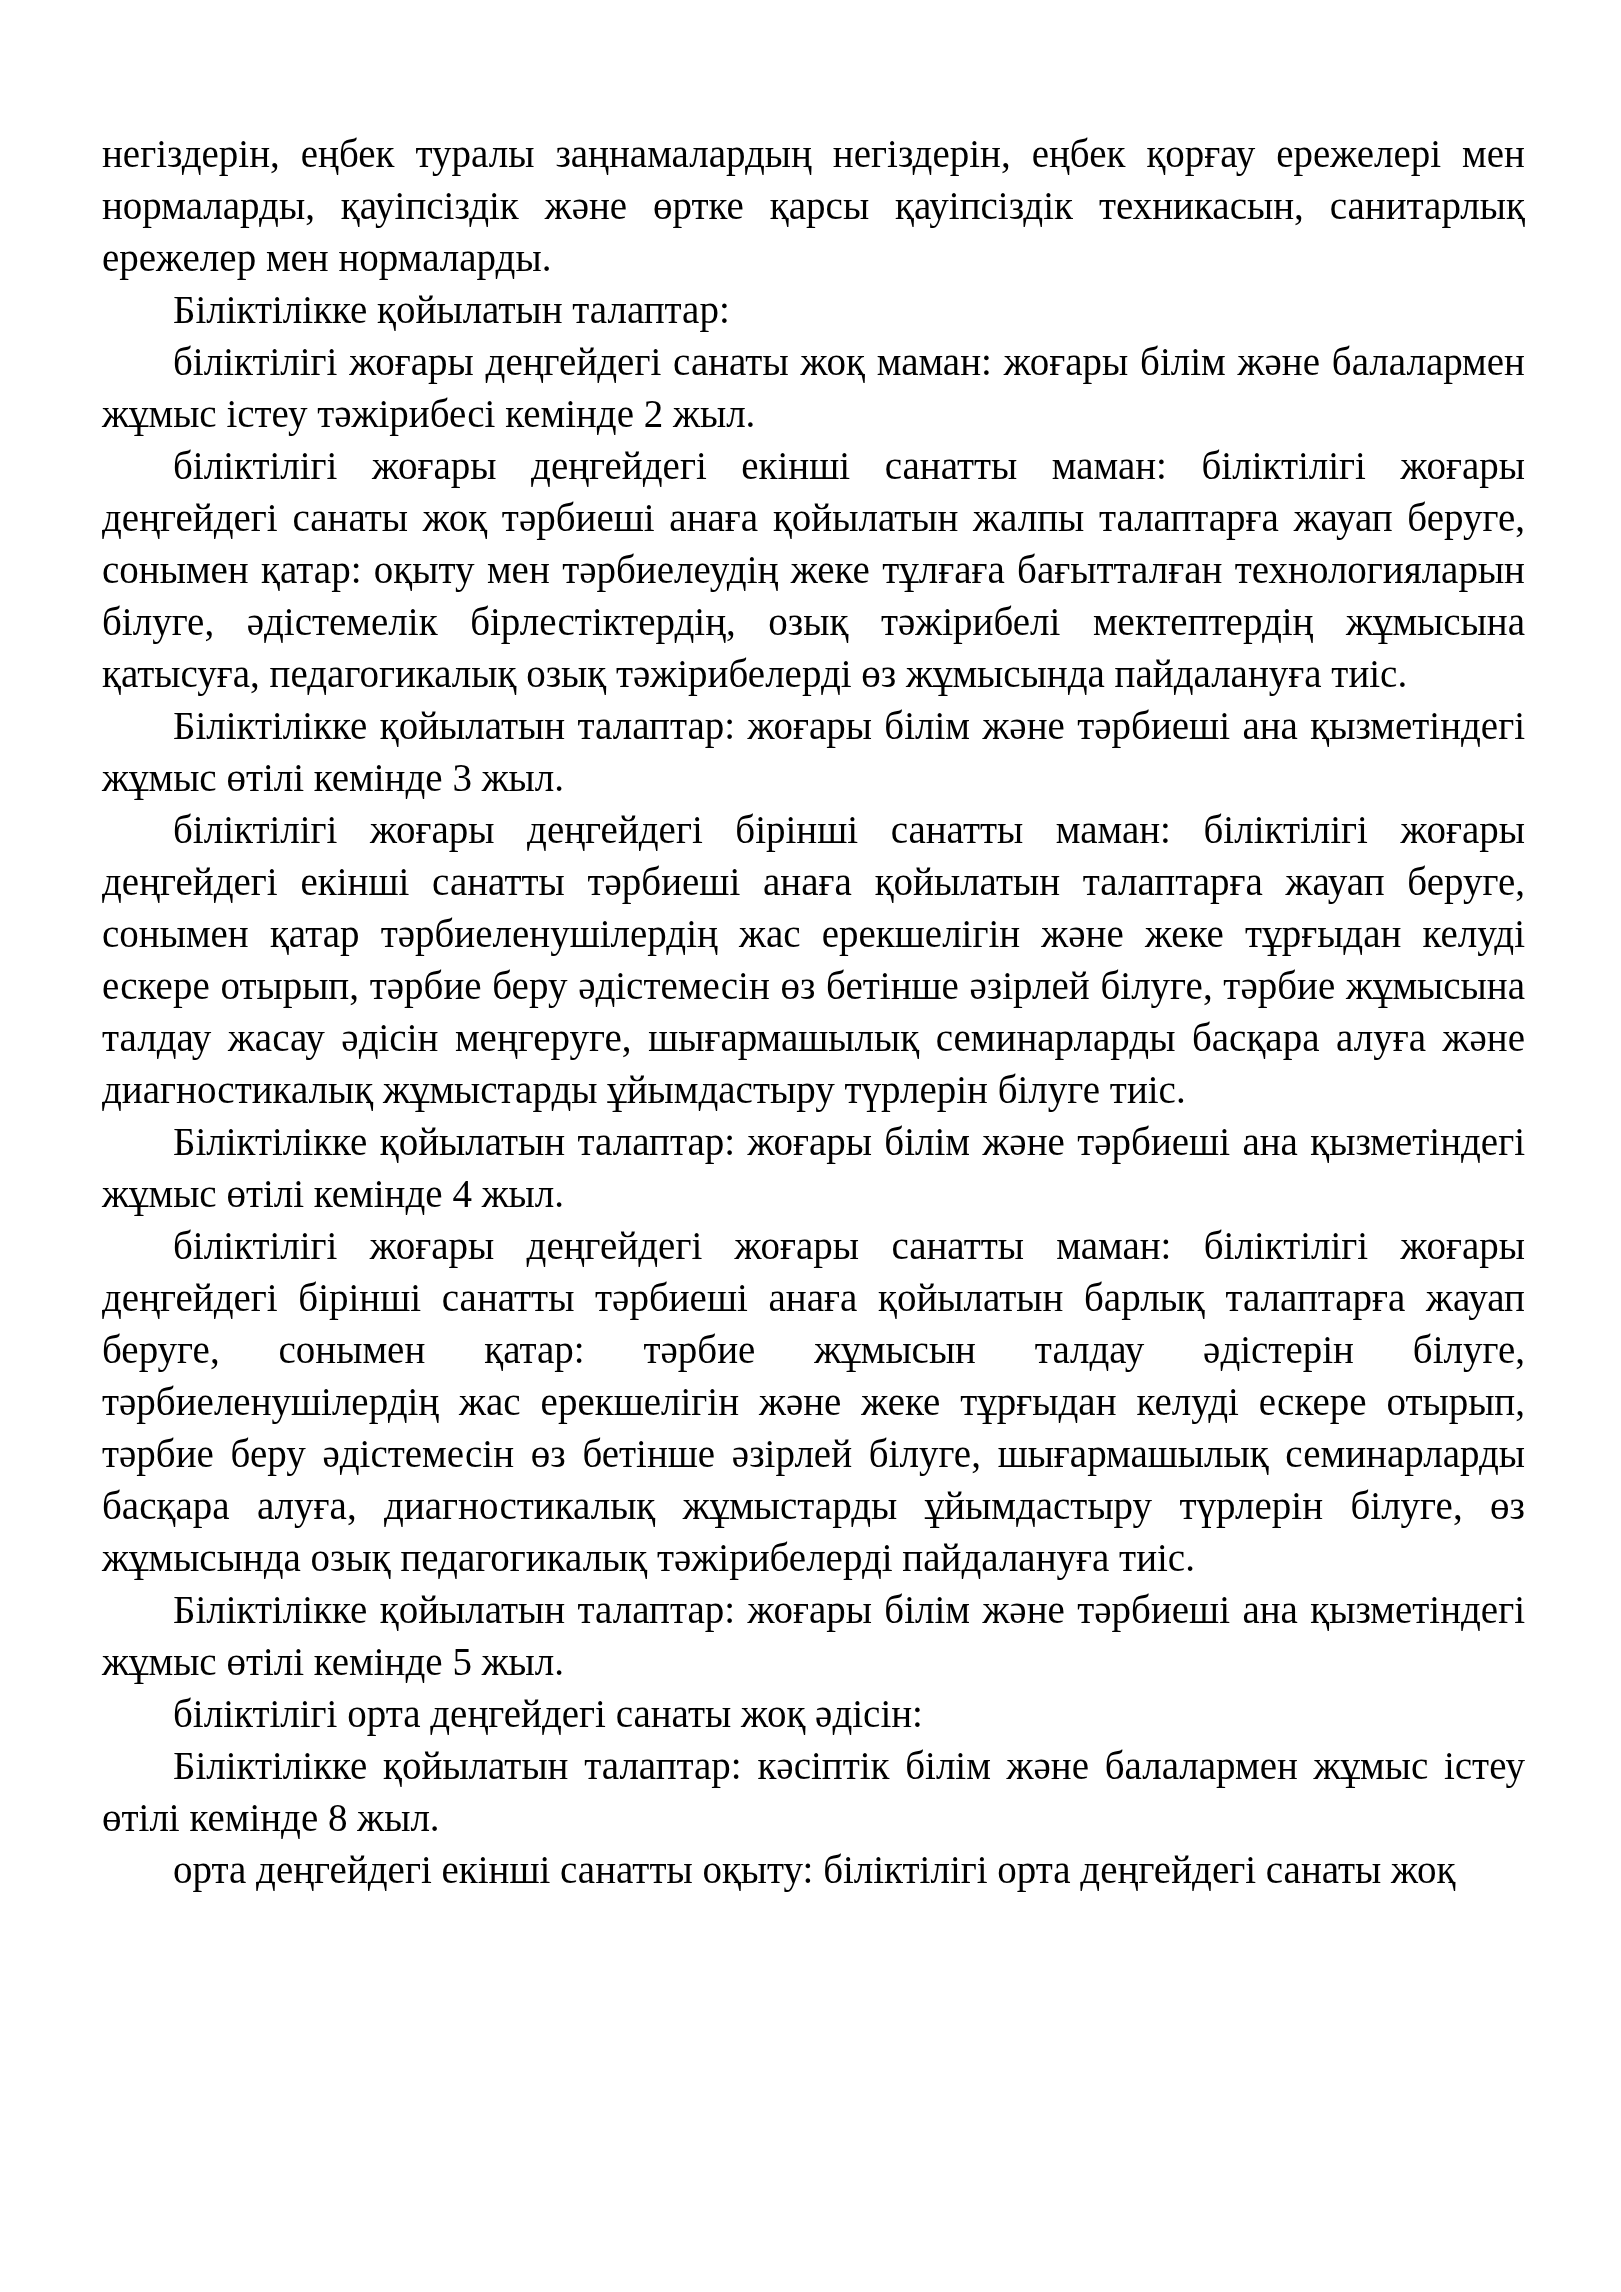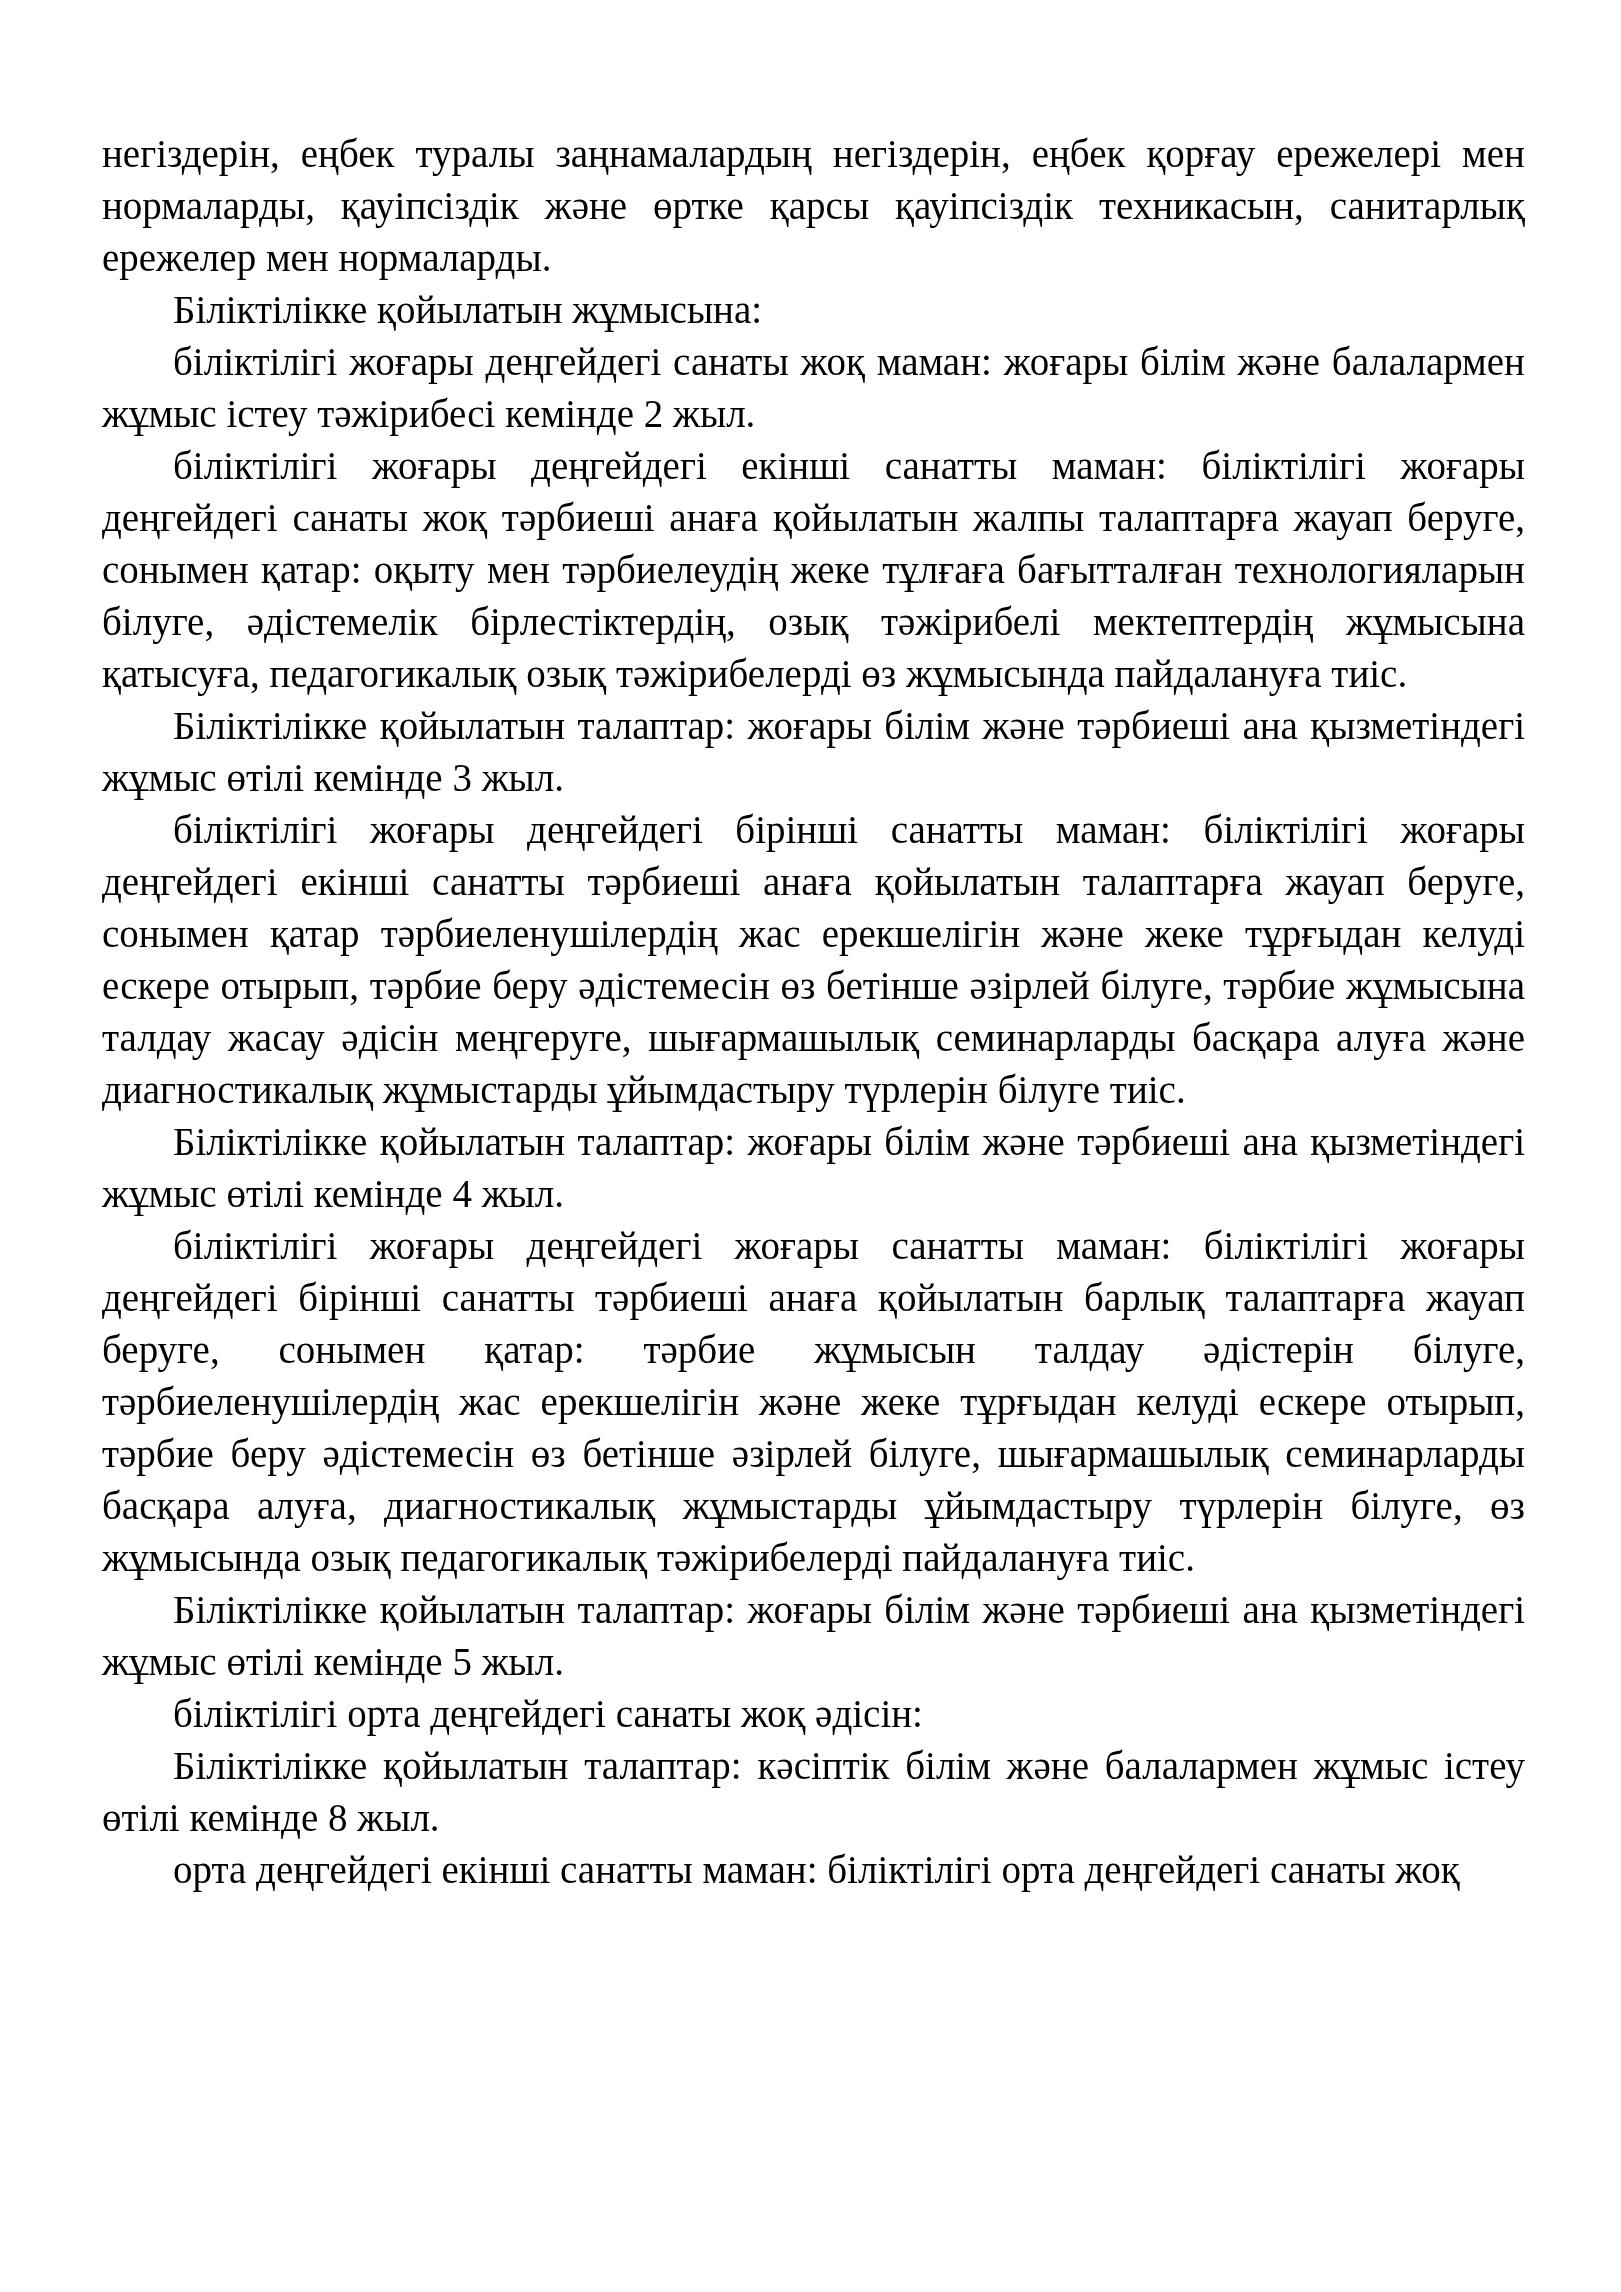--- a/index.html
+++ b/index.html
@@ -32,26 +32,26 @@
   .doc-body p.no-indent {
     text-indent: 0;
   }
 </style>
 </head>
 <body>
 
 <main class="page">
   <div class="doc-body" id="doc-body">
       <p class="no-indent">негіздерін, еңбек туралы заңнамалардың негіздерін, еңбек қорғау ережелері мен нормаларды, қауіпсіздік және өртке қарсы қауіпсіздік техникасын, санитарлық ережелер мен нормаларды.</p>
-      <p>Біліктілікке қойылатын жұмысына:</p>
+      <p>Біліктілікке қойылатын талаптар:</p>
       <p>біліктілігі жоғары деңгейдегі санаты жоқ маман: жоғары білім және балалармен жұмыс істеу тәжірибесі кемінде 2 жыл.</p>
       <p>біліктілігі жоғары деңгейдегі екінші санатты маман: біліктілігі жоғары деңгейдегі санаты жоқ тәрбиеші анаға қойылатын жалпы талаптарға жауап беруге, сонымен қатар: оқыту мен тәрбиелеудің жеке тұлғаға бағытталған технологияларын білуге, әдістемелік бірлестіктердің, озық тәжірибелі мектептердің жұмысына қатысуға, педагогикалық озық тәжірибелерді өз жұмысында пайдалануға тиіс.</p>
       <p>Біліктілікке қойылатын талаптар: жоғары білім және тәрбиеші ана қызметіндегі жұмыс өтілі кемінде 3 жыл.</p>
       <p>біліктілігі жоғары деңгейдегі бірінші санатты маман: біліктілігі жоғары деңгейдегі екінші санатты тәрбиеші анаға қойылатын талаптарға жауап беруге, сонымен қатар тәрбиеленушілердің жас ерекшелігін және жеке тұрғыдан келуді ескере отырып, тәрбие беру әдістемесін өз бетінше әзірлей білуге, тәрбие жұмысына талдау жасау әдісін меңгеруге, шығармашылық семинарларды басқара алуға және диагностикалық жұмыстарды ұйымдастыру түрлерін білуге тиіс.</p>
       <p>Біліктілікке қойылатын талаптар: жоғары білім және тәрбиеші ана қызметіндегі жұмыс өтілі кемінде 4 жыл.</p>
       <p>біліктілігі жоғары деңгейдегі жоғары санатты маман: біліктілігі жоғары деңгейдегі бірінші санатты тәрбиеші анаға қойылатын барлық талаптарға жауап беруге, сонымен қатар: тәрбие жұмысын талдау әдістерін білуге, тәрбиеленушілердің жас ерекшелігін және жеке тұрғыдан келуді ескере отырып, тәрбие беру әдістемесін өз бетінше әзірлей білуге, шығармашылық семинарларды басқара алуға, диагностикалық жұмыстарды ұйымдастыру түрлерін білуге, өз жұмысында озық педагогикалық тәжірибелерді пайдалануға тиіс.</p>
       <p>Біліктілікке қойылатын талаптар: жоғары білім және тәрбиеші ана қызметіндегі жұмыс өтілі кемінде 5 жыл.</p>
       <p>біліктілігі орта деңгейдегі санаты жоқ әдісін:</p>
       <p>Біліктілікке қойылатын талаптар: кәсіптік білім және балалармен жұмыс істеу өтілі кемінде 8 жыл.</p>
-      <p>орта деңгейдегі екінші санатты маман: біліктілігі орта деңгейдегі санаты жоқ</p>
+      <p>орта деңгейдегі екінші санатты оқыту: біліктілігі орта деңгейдегі санаты жоқ</p>
     </div>
 </main>
 
 
 </body></html>

